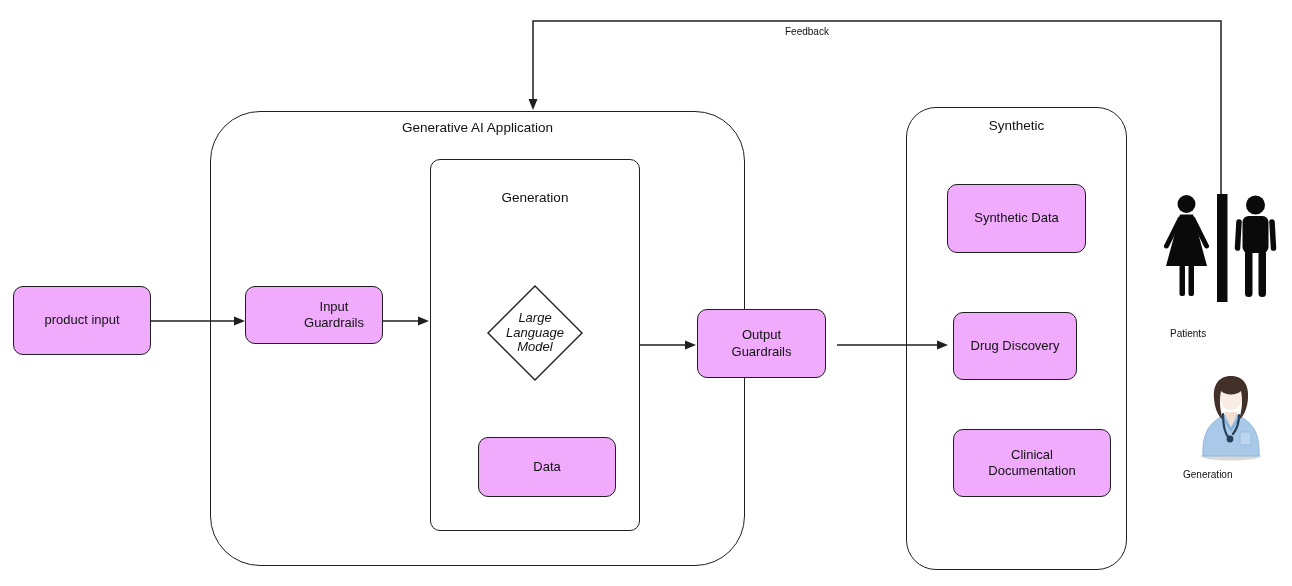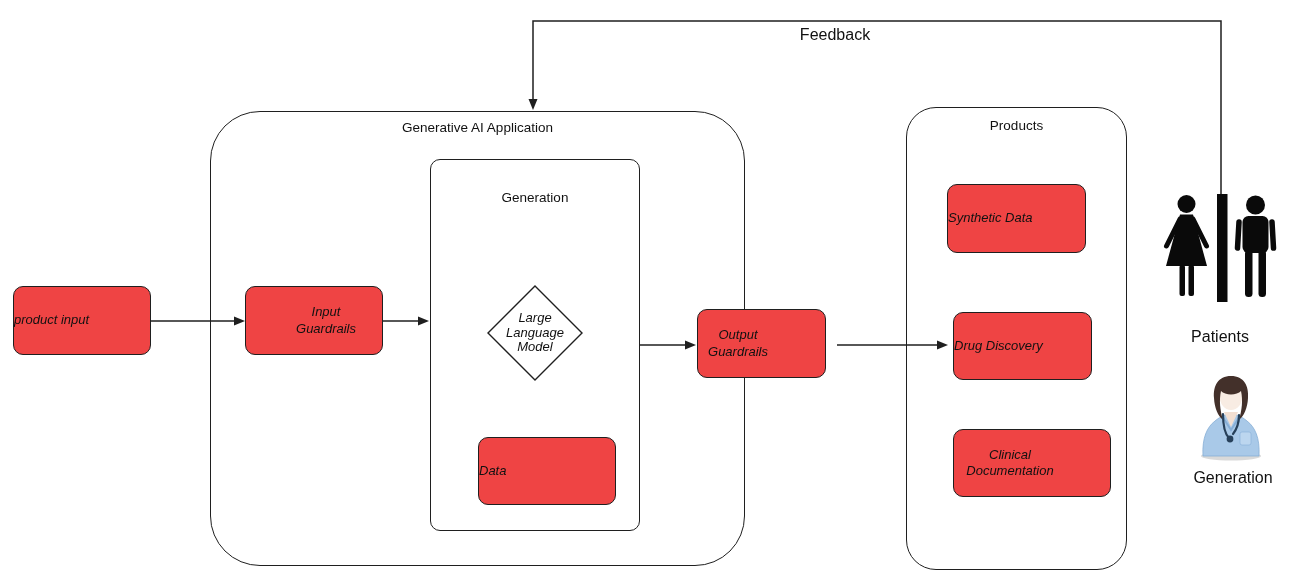--- a/index.html
+++ b/index.html
@@ -23,38 +23,37 @@
     left: 0; right: 0;
     text-align: center;
     font-size: 13.5px;
     color: #111111;
     white-space: nowrap;
   }
   .node-box {
     position: absolute;
     border: 1.4px solid #1f1f1f;
     border-radius: 10px;
-    background: #ef4444;
+    background: #f0abfc;
     box-sizing: border-box;
     display: flex;
     align-items: center;
-    justify-content: flex-start;
+    justify-content: center;
     text-align: center;
     font-size: 13px;
     line-height: 1.25;
     color: #111111;
-    font-style: italic;
   }
   .node-label { display: inline-block; }
   .w80  { width: 80px; }
   .w112 { width: 112px; }
   .float-label {
     position: absolute;
-    text-align: center;
-    font-size: 16px;
+    text-align: left;
+    font-size: 10px;
     color: #111111;
     white-space: nowrap;
   }
   .llm-label {
     position: absolute;
     left: 498px; top: 311px;
     width: 74px;
     text-align: center;
     font-size: 13px;
     line-height: 1.12;
@@ -74,44 +73,44 @@
 
   <div class="container-frame" style="left:210px; top:111px; width:535px; height:455px; border-radius:50px;">
     <div class="container-title" style="top:8px;">Generative AI Application</div>
   </div>
 
   <div class="container-frame" style="left:430px; top:159px; width:210px; height:372px; border-radius:10px;">
     <div class="container-title" style="top:30px;">Generation</div>
   </div>
 
   <div class="container-frame" style="left:906px; top:107px; width:221px; height:463px; border-radius:30px;">
-    <div class="container-title" style="top:10px;">Products</div>
+    <div class="container-title" style="top:10px;">Synthetic</div>
   </div>
 
   <div class="node-box" style="left:13px; top:286px; width:138px; height:69px;">
     <span class="node-label">product input</span>
   </div>
 
-  <div class="node-box" style="left:245px; top:286px; width:138px; height:69px;padding-left:40px;">
+  <div class="node-box" style="left:245px; top:286px; width:138px; height:58px;padding-left:40px;">
     <span class="node-label w80">Input Guardrails</span>
   </div>
 
   <div class="node-box" style="left:697px; top:309px; width:129px; height:69px;">
     <span class="node-label w80">Output Guardrails</span>
   </div>
 
-  <div class="node-box" style="left:478px; top:437px; width:138px; height:68px;">
+  <div class="node-box" style="left:478px; top:437px; width:138px; height:60px;">
     <span class="node-label">Data</span>
   </div>
 
   <div class="node-box" style="left:947px; top:184px; width:139px; height:69px;">
     <span class="node-label">Synthetic Data</span>
   </div>
 
-  <div class="node-box" style="left:953px; top:312px; width:139px; height:68px;">
+  <div class="node-box" style="left:953px; top:312px; width:124px; height:68px;">
     <span class="node-label">Drug Discovery</span>
   </div>
 
   <div class="node-box" style="left:953px; top:429px; width:158px; height:68px;">
     <span class="node-label w112">Clinical Documentation</span>
   </div>
 
   <svg class="overlay" width="1292" height="586" viewBox="0 0 1292 586">
 
     <polygon points="535,286 582,333 535,380 488,333" fill="#ffffff" stroke="#1f1f1f" stroke-width="1.4"></polygon>

